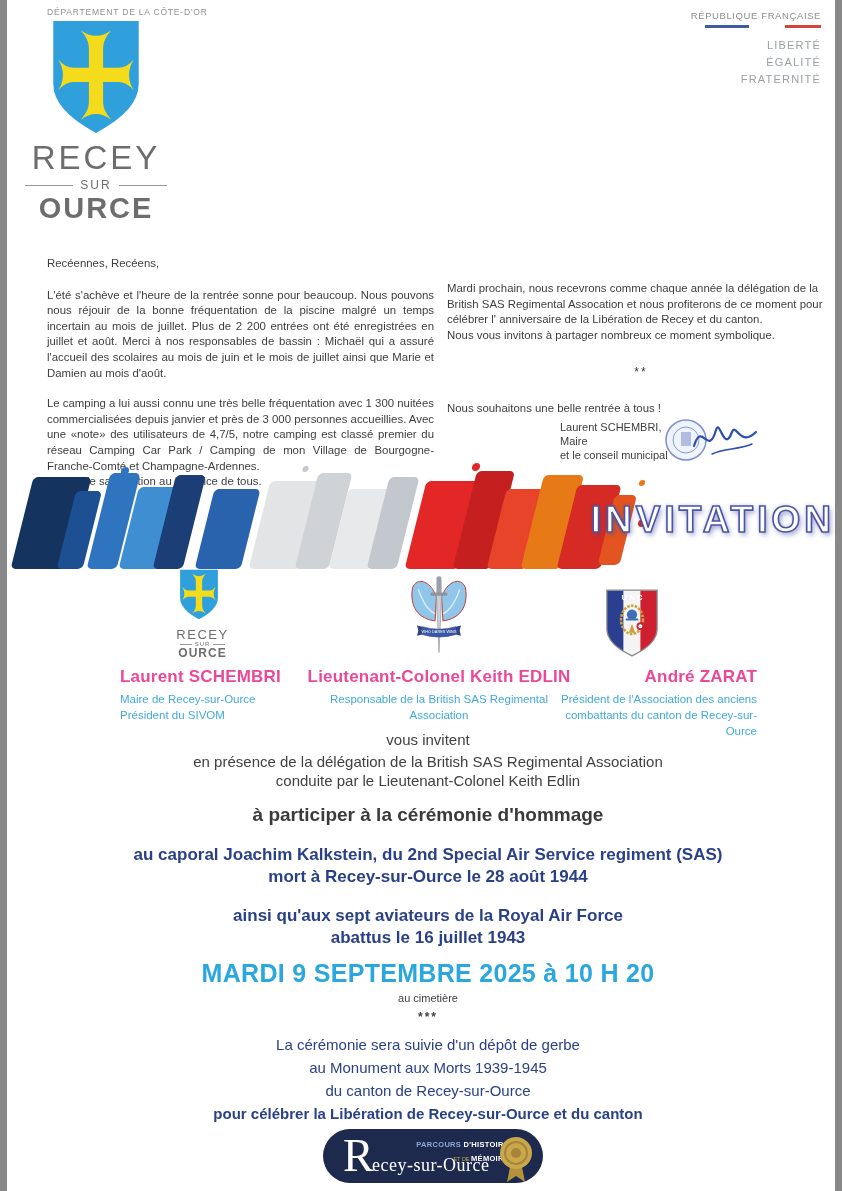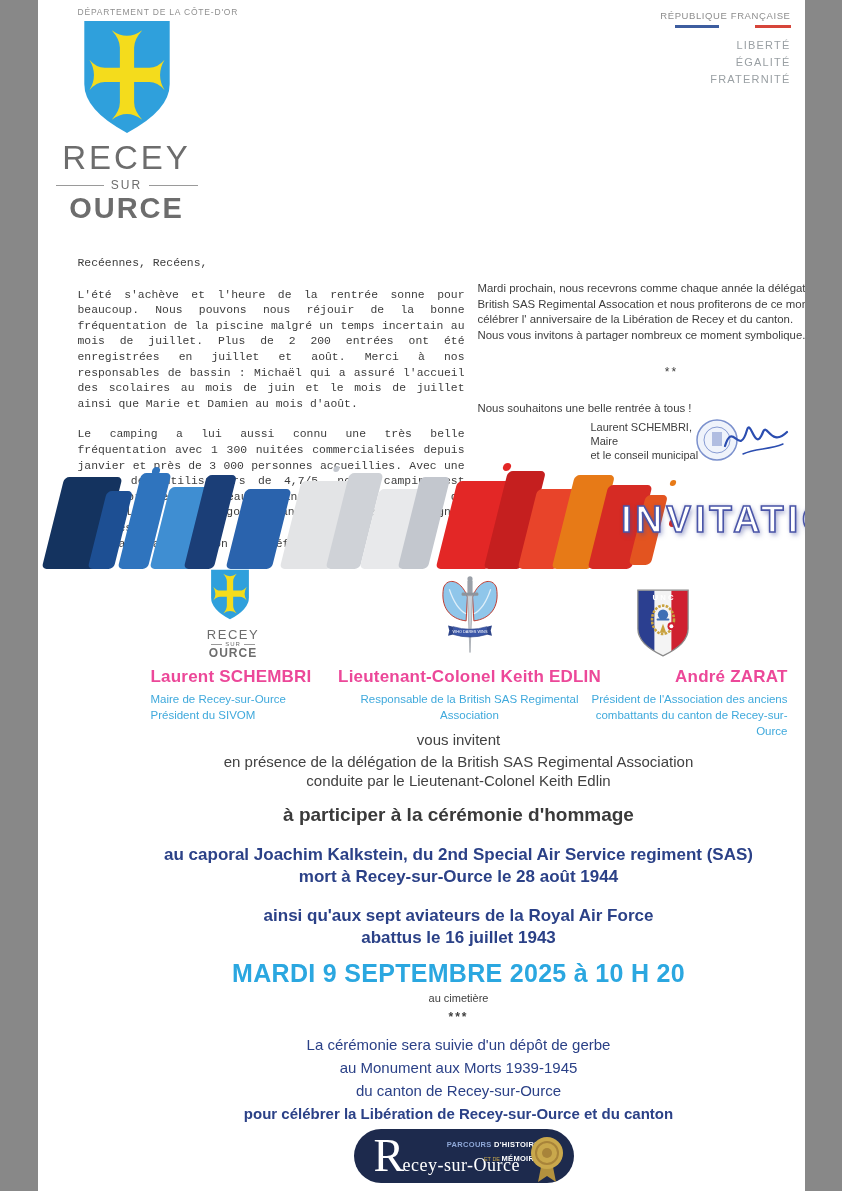--- a/index.html
+++ b/index.html
@@ -1,16 +1,16 @@
 <!DOCTYPE html>
 <html><head>
 <meta charset="utf-8">
 <style>
   html,body{margin:0;padding:0;background:#888;}
-  .page{position:relative;width:767px;height:1191px;margin:0 auto;background:#fff;
+  .page{position:relative;width:828px;height:1191px;margin:0 auto;background:#fff;
         font-family:"Liberation Sans", sans-serif;overflow:hidden;}
 
   
   .dept{position:absolute;left:40px;top:7px;font-size:8.5px;letter-spacing:.8px;color:#8f8f8f;}
   .shield-wrap{position:absolute;left:38px;top:17px;width:102px;height:122px;}
   .wordmark{position:absolute;left:18px;top:140px;width:142px;text-align:center;color:#6d6d6d;}
   .wm-recey{font-size:33px;letter-spacing:3px;font-weight:400;line-height:36px;}
   .wm-sur{display:flex;align-items:center;justify-content:center;gap:7px;margin:2px 0 1px;}
   .wm-sur .bar{height:1px;background:#9a9a9a;flex:1;}
   .wm-sur span{font-size:12px;letter-spacing:2px;}
@@ -26,21 +26,21 @@
 
   .banner{position:absolute;left:455px;top:112px;width:387px;height:121px;background:#2e9ad2;
           color:#fff;text-align:center;}
   .banner-l1{font-size:35px;font-weight:800;letter-spacing:3px;margin-top:7px;line-height:38px;}
   .banner-l2{font-size:35px;font-weight:800;letter-spacing:2px;line-height:38px;}
   .banner-l3{font-size:19px;font-weight:700;letter-spacing:.5px;margin-top:3px;}
 
   
   .col{font-size:11.4px;line-height:15.6px;color:#3d3d3d;}
   .col-left{position:absolute;left:40px;top:256px;width:387px;}
-  .col-left p{margin:0 0 15px;text-align:justify;font-family:Liberation Mono, monospace;}
+  .col-left p{margin:0 0 15px;text-align:justify;}
   .col-left p.last{margin:0;}
   .col-left p.salut{text-align:left;margin-bottom:16px;}
   .col-right{position:absolute;left:440px;top:281px;width:388px;}
   .col-right p{margin:0;}
   .stars-sm{text-align:center;margin:22px 0 20px;font-size:12px;letter-spacing:2px;color:#3d3d3d;}
   .signature{position:absolute;left:553px;top:420px;width:280px;font-size:11px;line-height:14px;color:#3d3d3d;}
   .sig-stamp{position:absolute;left:104px;top:-6px;}
 
   
   .flag{position:absolute;left:0;top:463px;width:842px;height:106px;}

